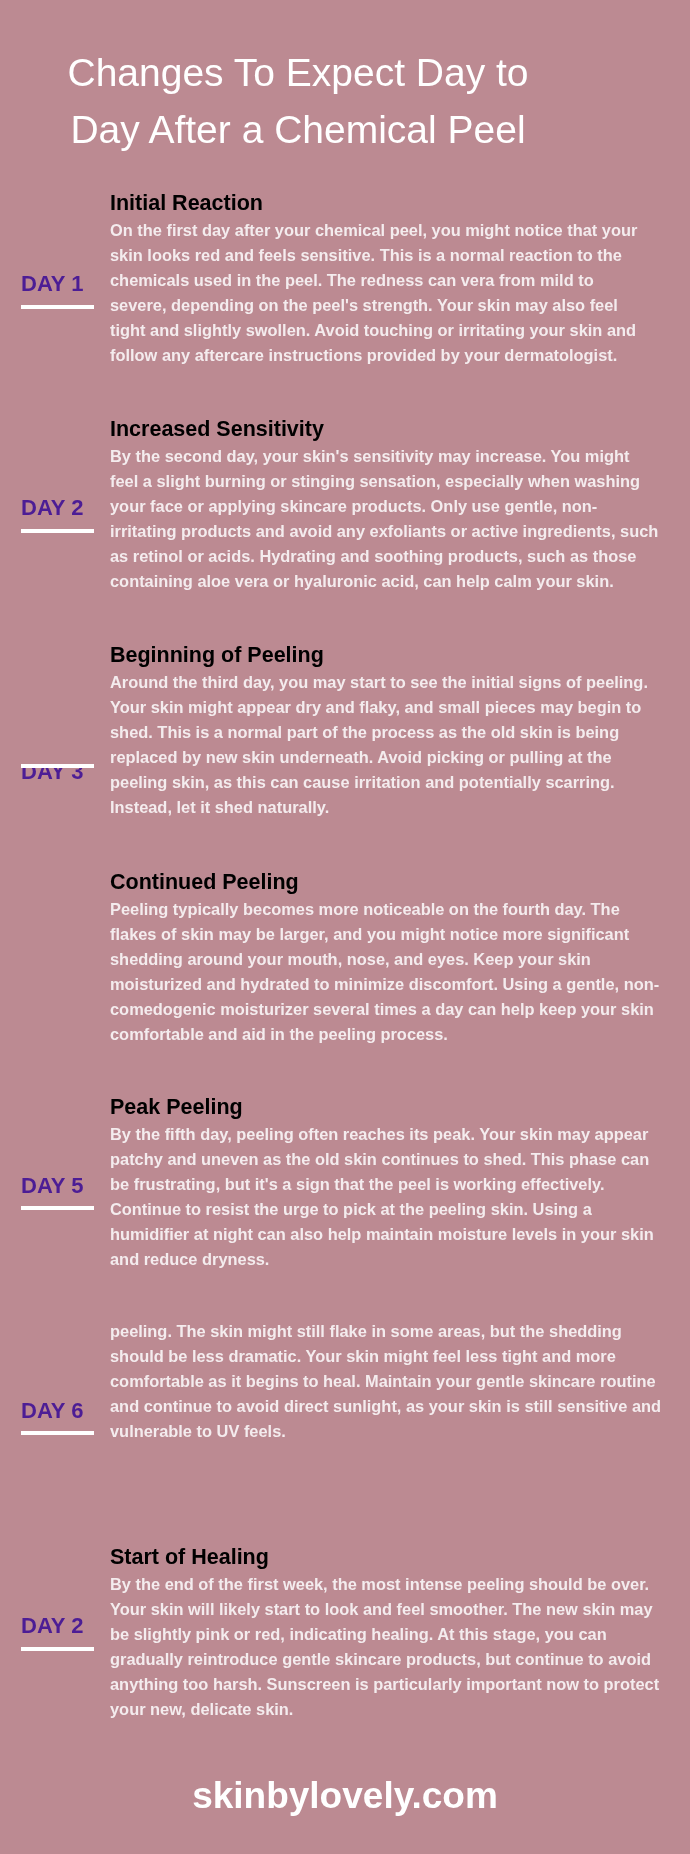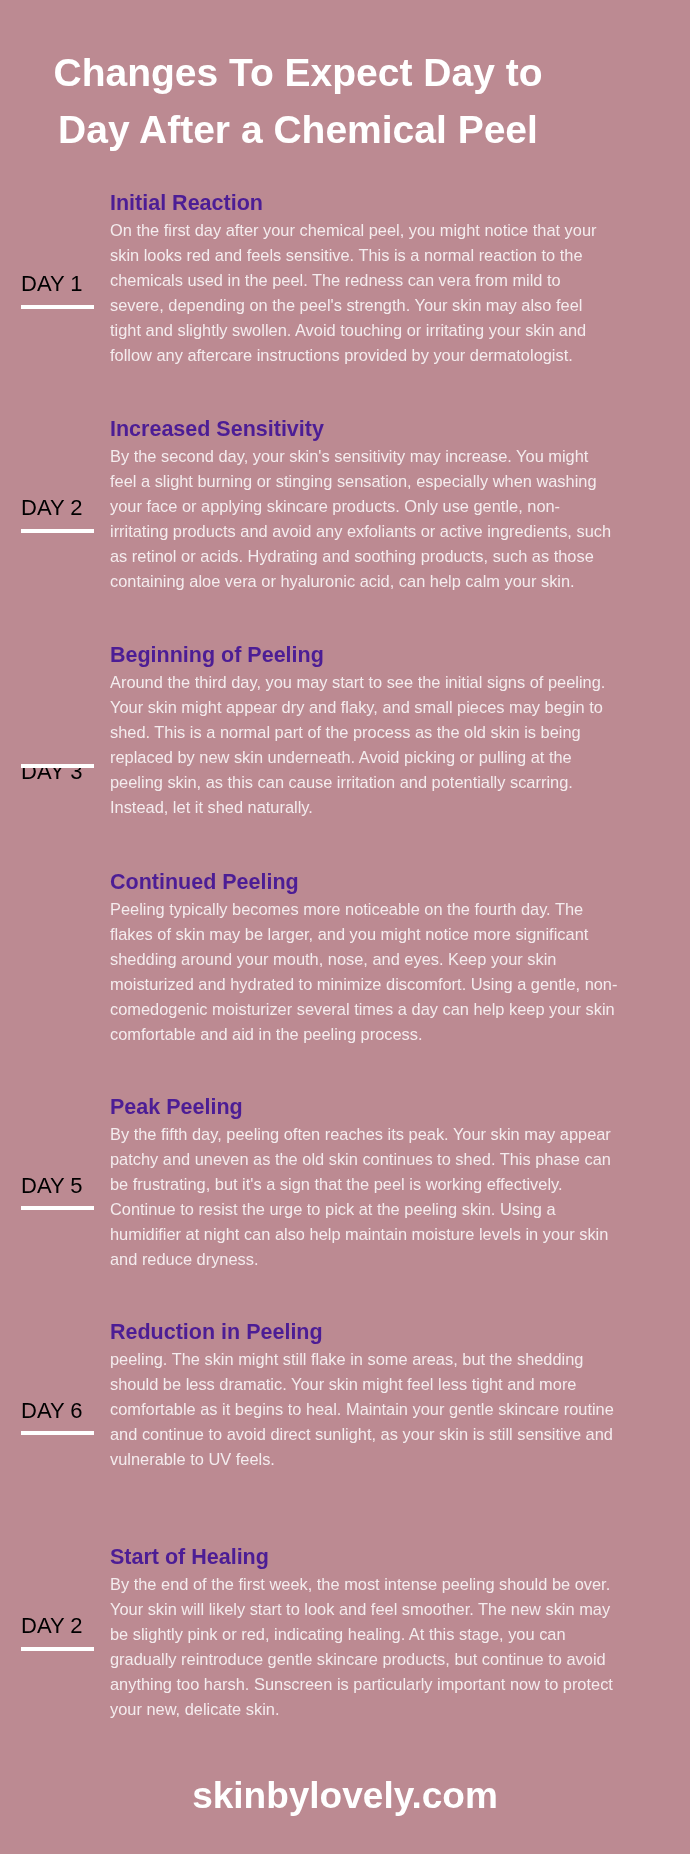--- a/index.html
+++ b/index.html
@@ -11,21 +11,21 @@
       overflow: hidden;
       position: relative;
     }
     .title {
       position: absolute;
       top: 44px;
       left: 0;
       width: 596px;
       text-align: center;
       color: #ffffff;
-      font-weight: bold;
+      font-weight: normal;
       font-size: 39px;
       line-height: 57px;
       letter-spacing: 0px;
     }
     .title span { display: block; }
     .section {
       position: absolute;
       left: 0;
       width: 690px;
       height: 210px;
@@ -34,52 +34,53 @@
       position: absolute;
       left: 21px;
       width: 74px;
       top: 0;
       height: 100%;
     }
     .day-label {
       position: absolute;
       left: 0;
       width: 74px;
-      color: #000000;
-      font-weight: normal;
+      color: #4c1d95;
+      font-weight: bold;
       font-size: 22px;
       line-height: 26px;
       white-space: nowrap;
     }
     .day-underline {
       position: absolute;
       left: 0;
       width: 73px;
       height: 4px;
       background: #ffffff;
     }
     .content {
       position: absolute;
       left: 110px;
       top: 0;
       width: 570px;
     }
     .heading {
-      color: #4c1d95;
+      color: #000000;
       font-weight: bold;
       font-size: 21.5px;
       line-height: 28px;
       margin: 0;
       white-space: nowrap;
     }
     .body-text {
       color: #f4ecee;
       font-size: 16.4px;
       line-height: 25px;
       margin: 1px 0 0 0;
+      font-weight: bold;
     }
     .body-text span { display: block; white-space: nowrap; }
     .footer {
       position: absolute;
       top: 1774px;
       left: 0;
       width: 690px;
       text-align: center;
       color: #ffffff;
       font-weight: bold;
@@ -180,21 +181,20 @@
     </div>
   </div>
 </div>
 
 <div class="section" style="top:1318px;">
   <div class="day-col">
     <div class="day-label" style="top:80px;">DAY 6</div>
     <div class="day-underline" style="top:113px;"></div>
   </div>
   <div class="content">
-    <h2 class="heading">Reduction in Peeling</h2>
     <div class="body-text">
       <span>peeling. The skin might still flake in some areas, but the shedding</span>
       <span>should be less dramatic. Your skin might feel less tight and more</span>
       <span>comfortable as it begins to heal. Maintain your gentle skincare routine</span>
       <span>and continue to avoid direct sunlight, as your skin is still sensitive and</span>
       <span>vulnerable to UV feels.</span>
     </div>
   </div>
 </div>
 

